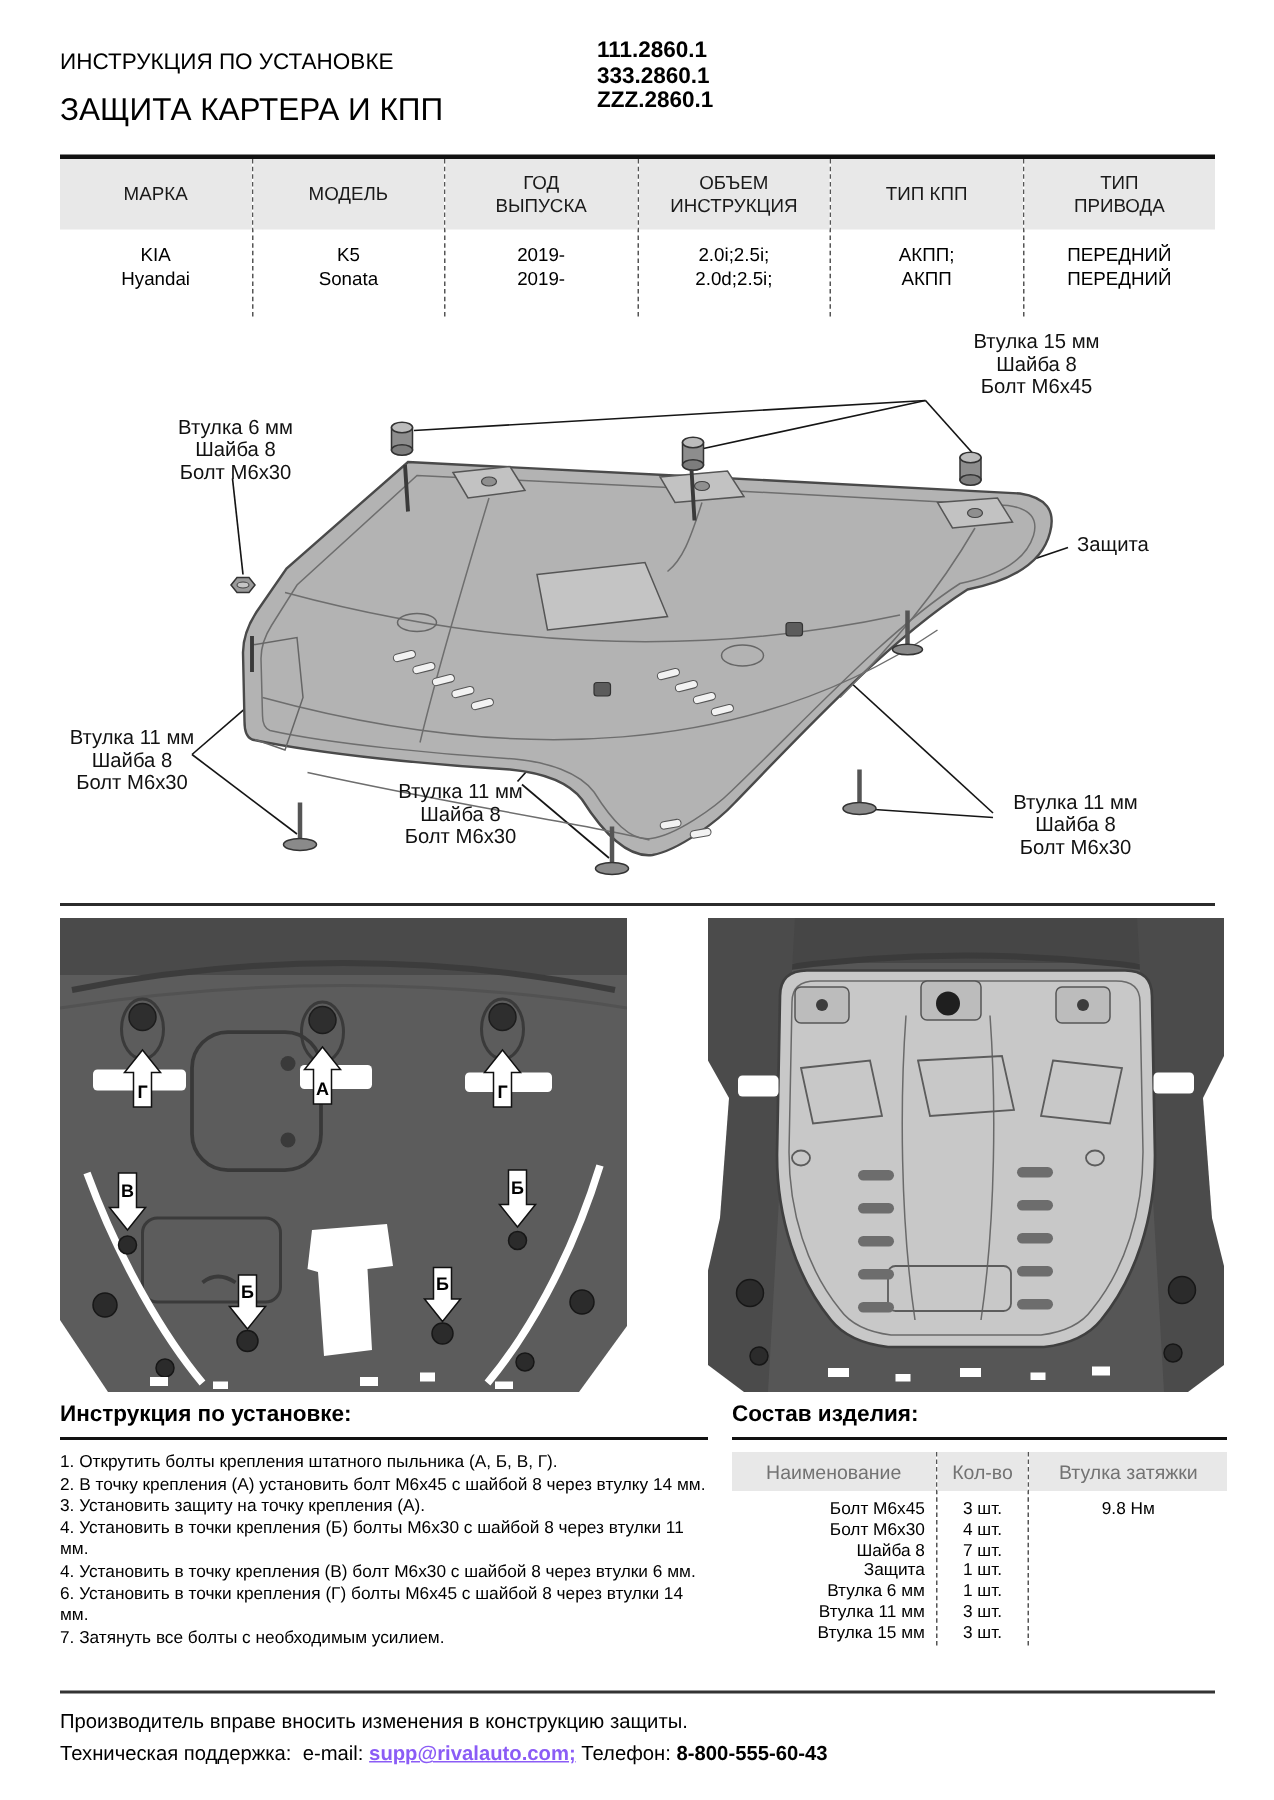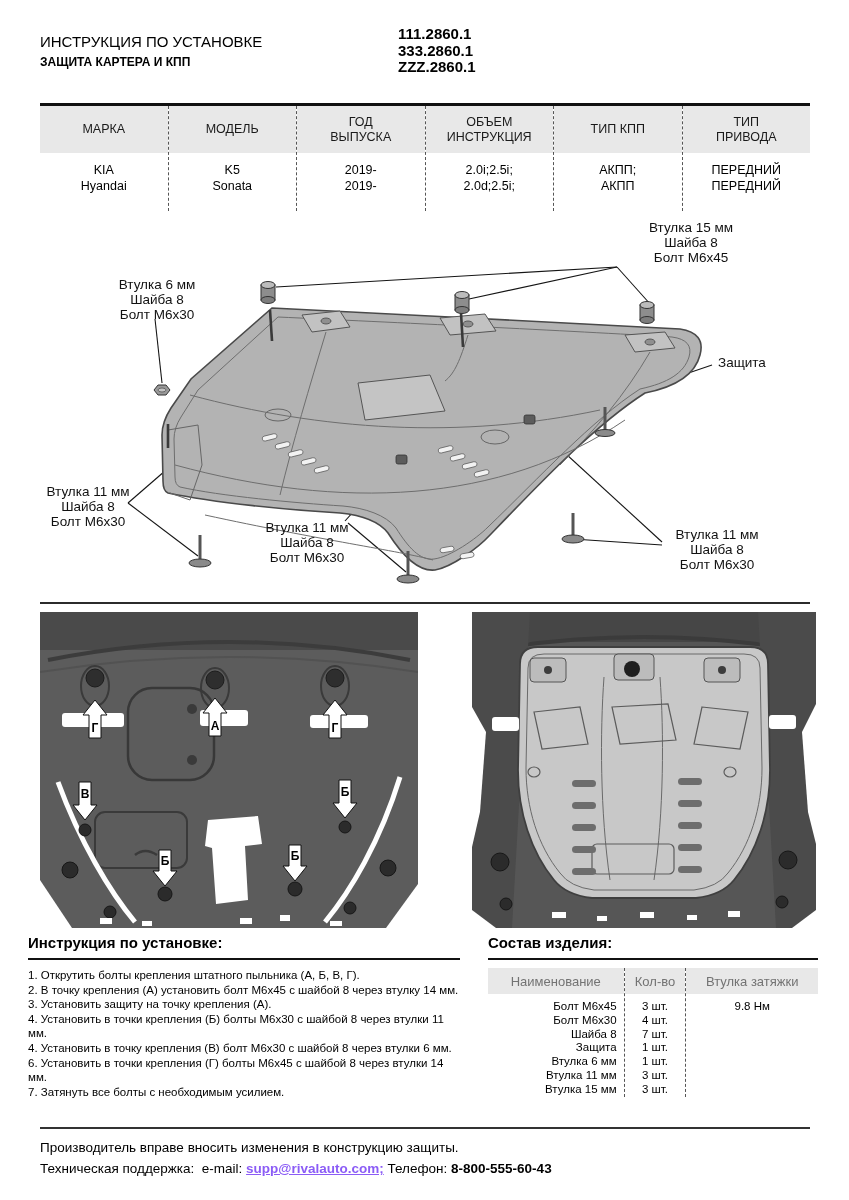--- a/index.html
+++ b/index.html
@@ -1,38 +1,38 @@
 <!DOCTYPE html>
 <html><head>
 <meta charset="utf-8">
 <style>
   html,body{margin:0;padding:0;background:#fff;}
   .page{position:relative;width:820px;height:1200px;background:#ffffff;overflow:hidden;
         font-family:"Liberation Sans",sans-serif;color:#000;}
   
   .title{position:absolute;left:40px;top:32px;line-height:20px;}
   .title .t1{font-size:15px;}
-  .title .t2{font-size:12px;font-weight:bold;}
+  .title .t2{font-size:21px;font-weight:normal;margin-top:12px;}
   .partnums{position:absolute;left:398px;top:26px;font-size:15px;font-weight:bold;line-height:16.5px;}
   
   .spec{position:absolute;left:40px;top:103px;width:770px;border-top:3px solid #111;display:flex;}
   .spec-col{flex:1;border-right:1px dashed #555;}
   .spec-col:last-child{border-right:none;}
   .spec-h{height:47px;background:#e8e8e8;display:flex;align-items:center;justify-content:center;
           text-align:center;font-size:12.5px;line-height:15px;white-space:pre-line;color:#1a1a1a;}
   .spec-b{height:58px;padding-top:9px;text-align:center;font-size:12.5px;line-height:16px;box-sizing:border-box;}
   
   .diagram{position:absolute;left:40px;top:215px;}
   .co{font-size:13.5px;fill:#111;}
   .divider{position:absolute;left:40px;top:602px;width:770px;height:0;border-top:2.5px solid #2b2b2b;}
   .photoL{position:absolute;left:40px;top:612px;}
   .photoR{position:absolute;left:472px;top:612px;}
   .ph-letter{font-size:12px;font-weight:bold;fill:#000;}
   
-  .inst{position:absolute;left:28px;top:934px;width:432px;}
+  .inst{position:absolute;left:40px;top:934px;width:432px;}
   .inst h3,.parts h3{margin:0;font-size:15px;font-weight:bold;}
   .rule{border:none;border-top:2px solid #111;margin:7px 0 8px 0;}
   .inst .step{font-size:11.5px;line-height:14.6px;}
   .parts{position:absolute;left:488px;top:934px;width:330px;}
   .parts-table{display:flex;border-top:0;}
   .pcol{border-right:1px dashed #555;}
   .pcol:last-child{border-right:none;}
   .pcol-name{width:136px;}
   .pcol-qty{width:61px;}
   .pcol-tq{width:132px;}

